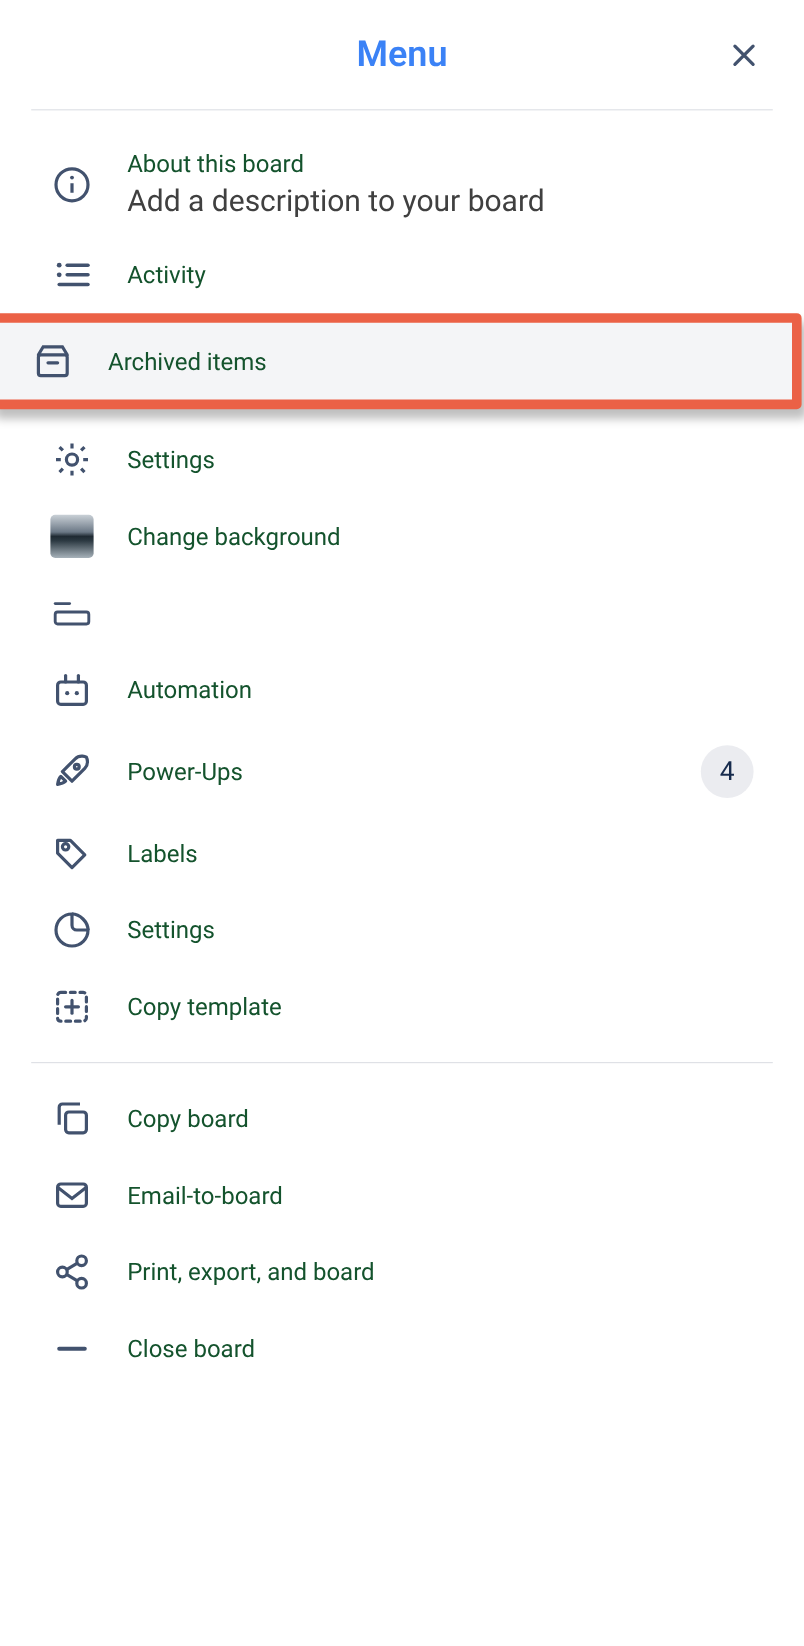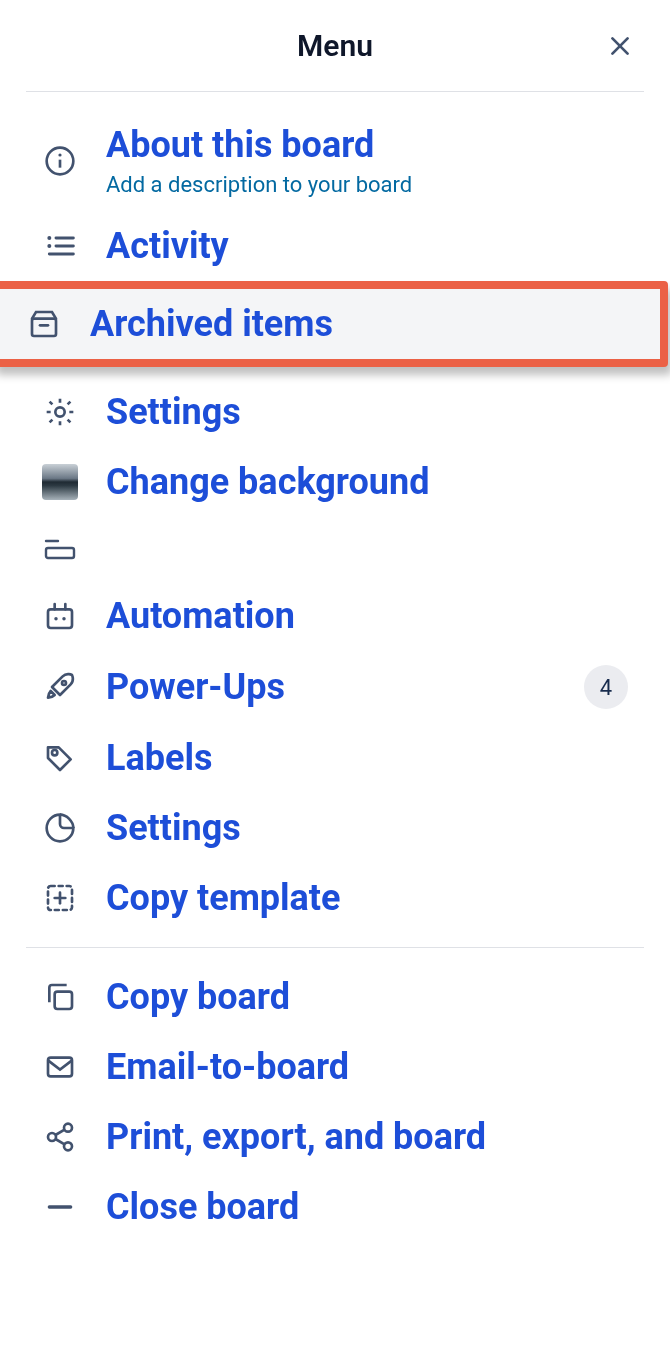--- a/index.html
+++ b/index.html
@@ -12,21 +12,21 @@
   }
   .panel { padding: 0 26px 40px 26px; }
   .header {
     position: relative;
     text-align: center;
     padding: 28px 0 28px 0;
   }
   .header-title {
     font-size: 30px;
     font-weight: 600;
-    color: #0f172a;
+    color: #3b82f6;
   }
   .close-btn {
     position: absolute;
     right: 6px;
     top: 28px;
     width: 36px; height: 36px;
     display: flex; align-items: center; justify-content: center;
     cursor: pointer;
     color: #42526e;
   }
@@ -48,27 +48,27 @@
     width: 36px; height: 36px;
     display: flex; align-items: center; justify-content: center;
     color: #42526e;
     flex: 0 0 36px;
   }
   .item .text {
     flex: 1;
     display: flex; flex-direction: column;
   }
   .item .label {
-    font-size: 36px;
-    font-weight: 700;
-    color: #1d4ed8;
+    font-size: 20px;
+    font-weight: 400;
+    color: #14532d;
   }
   .item .sublabel {
-    font-size: 22px;
-    color: #0369a1;
+    font-size: 25px;
+    color: #404040;
     margin-top: 6px;
   }
   .item .badge {
     min-width: 44px; height: 44px;
     border-radius: 22px;
     background: #ebecf0;
     display: flex; align-items: center; justify-content: center;
     font-size: 22px;
     color: #172b4d;
   }

